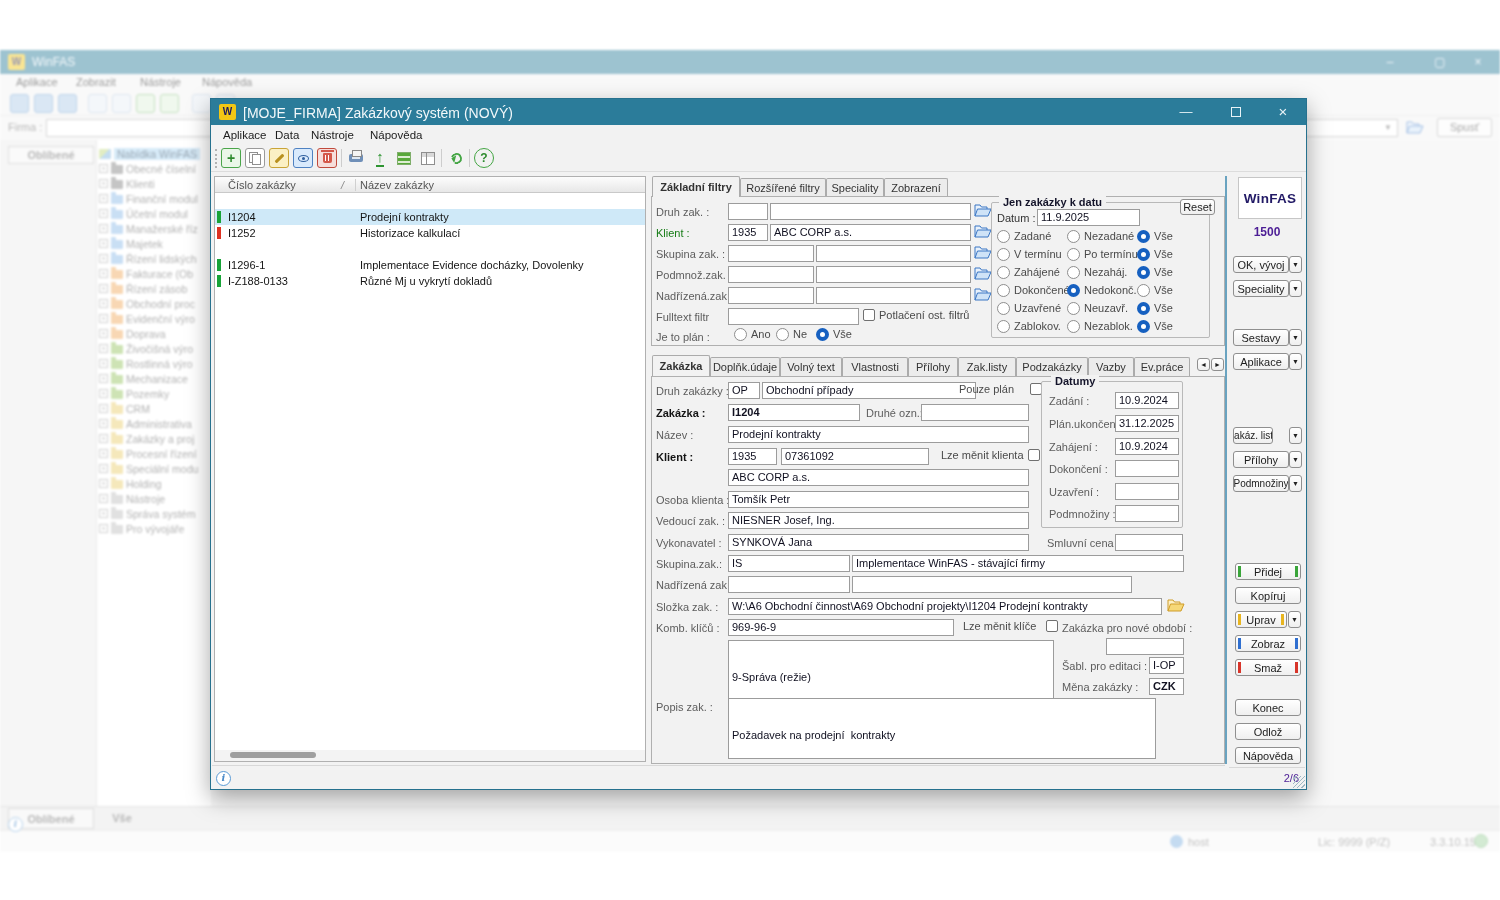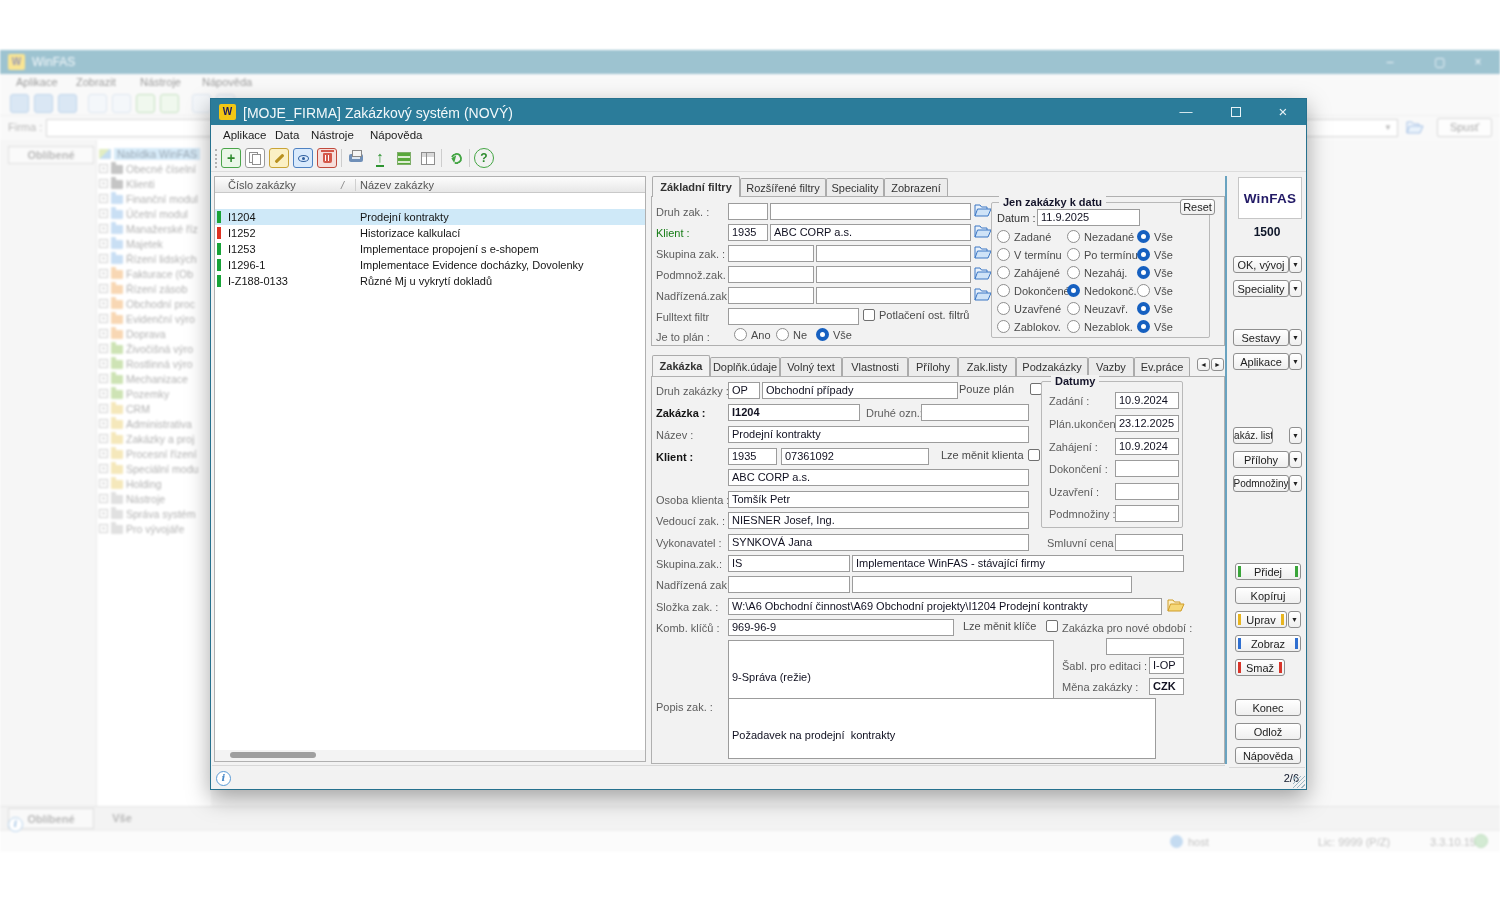--- a/index.html
+++ b/index.html
@@ -96,37 +96,37 @@
   .tab.active{background:#f2f2f2;font-weight:bold;z-index:2}
   .panel{position:absolute;background:#f2f2f2;border:1px solid #b0b0b0}
   .lbl{position:absolute;color:#5d5d5d;white-space:nowrap}
   .lbl.b{font-weight:bold;color:#141414}
   .lbl.green{color:#167c16}
   .fld{position:absolute;background:#fff;border:1px solid #9c9c9c;height:17px;font-size:11px;color:#101020;
     padding:0 3px;line-height:15px;white-space:pre;overflow:hidden}
   .fld.bold{font-weight:bold}
   .chk-item{position:absolute;display:flex;align-items:center;gap:4px;color:#4a4a4a;white-space:nowrap}
   .chk{width:12px;height:12px;background:#fff;border:1px solid #707070;border-radius:2px;flex:none}
-  .radio-item{position:absolute;display:flex;align-items:center;gap:4px;color:#4a4a4a;white-space:nowrap}
+  .radio-item{position:absolute;display:flex;gap:4px;color:#4a4a4a;white-space:nowrap}
   .rdot{width:13px;height:13px;border:1px solid #8e8e8e;border-radius:50%;background:#fff;flex:none}
   .rdot.on{border:4px solid #1660c0}
   .groupbox{position:absolute;border:1px solid #b9b9b9;border-radius:2px}
   .legend{position:absolute;font-weight:bold;color:#14142a;background:#f2f2f2;padding:0 4px;white-space:nowrap}
   .btn{position:absolute;background:linear-gradient(#ffffff,#efefef);border:1px solid #8f8f8f;border-radius:3px;
     display:flex;align-items:center;justify-content:center;color:#1c1c1c;white-space:nowrap;overflow:hidden}
   .drop{font-size:7px;color:#222}
   .mbox{position:absolute;background:#fff;border:1px solid #9c9c9c;overflow:hidden;padding:1px 3px;line-height:14px;color:#101020;white-space:pre}
   .folder-ico{position:absolute}
   .vline{position:absolute;width:2px;background:#69a3c0}
   .hline{position:absolute;height:1px;background:#d8d8d8}
   .info-ico{position:absolute;width:15px;height:15px;border:1.5px solid #5b9bd5;border-radius:50%;
     color:#4a8ac8;text-align:center;line-height:12px;font-family:"DejaVu Serif",serif;font-style:italic;font-weight:bold;font-size:10px;background:#fff}
   .logo{position:absolute;background:#fff;border:1px solid #c6c6c6;display:flex;align-items:center;justify-content:center;
     color:#221a66;font-weight:bold;font-size:13.5px;letter-spacing:.3px}
-  .count{position:absolute;color:#0f172a;font-size:11px;text-align:right}
+  .count{position:absolute;color:#4c1d95;font-size:11px;text-align:right}
   .act::before{content:"";position:absolute;left:2px;top:2px;bottom:2px;width:3px}
   .act::after{content:"";position:absolute;right:2px;top:2px;bottom:2px;width:3px}
   .act.g::before,.act.g::after{background:#3aa53a}
   .act.y::before,.act.y::after{background:#e8b520}
   .act.bl::before,.act.bl::after{background:#2f6fd0}
   .act.r::before,.act.r::after{background:#d8352a}
   .gripper{position:absolute;width:12px;height:12px;
     background:repeating-linear-gradient(135deg,transparent 0 2px,#9fb7c4 2px 3px)}
 </style>
 </head>
@@ -379,25 +379,20 @@
       </div>
       <div class="lrow sel" style="top:32px">
         <i class="mk" style="background-color: rgb(24, 163, 56);"></i>
         <span class="cid">I1204</span>
         <span class="cname">Prodejní kontrakty</span>
       </div>
       <div class="lrow" style="top:48px">
         <i class="mk" style="background-color: rgb(221, 50, 34);"></i>
         <span class="cid">I1252</span>
         <span class="cname">Historizace kalkulací</span>
-      </div>
-      <div class="lrow" style="top:64px">
-        <i class="mk" style="background-color: rgb(24, 163, 56);"></i>
-        <span class="cid">I1253</span>
-        <span class="cname">Implementace propojení s e-shopem</span>
       </div>
       <div class="lrow" style="top:80px">
         <i class="mk" style="background-color: rgb(24, 163, 56);"></i>
         <span class="cid">I1296-1</span>
         <span class="cname">Implementace Evidence docházky, Dovolenky</span>
       </div>
       <div class="lrow" style="top:96px">
         <i class="mk" style="background-color: rgb(24, 163, 56);"></i>
         <span class="cid">I-Z188-0133</span>
         <span class="cname">Různé Mj u vykrytí dokladů</span>
@@ -555,21 +550,21 @@
     <span class="tab" style="left:805px;top:258px;width:72px;height:19px;line-height:18px">Podzakázky</span>
     <span class="tab" style="left:877px;top:258px;width:46px;height:19px;line-height:18px">Vazby</span>
     <span class="tab" style="left:923px;top:258px;width:56px;height:19px;line-height:18px">Ev.práce</span>
     <span class="btn" style="left:986px;top:259px;width:13px;height:13px;font-size:7px">◄</span>
     <span class="btn" style="left:1000px;top:259px;width:13px;height:13px;font-size:7px">►</span>
 
     <div class="panel" style="left:440px;top:277px;width:574px;height:388px"></div>
 
     <span class="lbl" style="left:445px;top:286px">Druh zakázky :</span>
     <span class="fld" style="left:517px;top:283px;width:32px">OP</span>
-    <span class="fld" style="left:551px;top:283px;width:196px">Obchodní případy</span>
+    <span class="fld" style="left:551px;top:283px;width:214px">Obchodní případy</span>
     <span class="chk-item" style="left:748px;top:284px">
         <span>Pouze plán</span>
         <span class="chk" style="margin-left:12px"></span>
       </span>
 
     <span class="lbl b" style="left:445px;top:308px">Zakázka :</span>
     <span class="fld bold" style="left:517px;top:305px;width:132px">I1204</span>
     <span class="lbl" style="left:655px;top:308px">Druhé ozn.:</span>
     <span class="fld" style="left:710px;top:305px;width:108px"></span>
 
@@ -631,21 +626,21 @@
     <div class="mbox" style="left:517px;top:599px;width:428px;height:61px">
       <div>Požadavek na prodejní  kontrakty</div>
       
     </div>
 
     <div class="groupbox" style="left:830px;top:282px;width:142px;height:147px"></div>
     <span class="legend" style="left:840px;top:276px">Datumy</span>
     <span class="lbl" style="left:838px;top:296px">Zadání :</span>
     <span class="fld" style="left:904px;top:293px;width:64px">10.9.2024</span>
     <span class="lbl" style="left:838px;top:319px">Plán.ukončení:</span>
-    <span class="fld" style="left:904px;top:316px;width:64px">23.12.2025</span>
+    <span class="fld" style="left:904px;top:316px;width:64px">31.12.2025</span>
     <span class="lbl" style="left:838px;top:342px">Zahájení :</span>
     <span class="fld" style="left:904px;top:339px;width:64px">10.9.2024</span>
     <span class="lbl" style="left:838px;top:364px">Dokončení :</span>
     <span class="fld" style="left:904px;top:361px;width:64px"></span>
     <span class="lbl" style="left:838px;top:387px">Uzavření :</span>
     <span class="fld" style="left:904px;top:384px;width:64px"></span>
     <span class="lbl" style="left:838px;top:409px">Podmnožiny :</span>
     <span class="fld" style="left:904px;top:406px;width:64px"></span>
 
     <div class="vline" style="left:1014px;top:77px;height:588px"></div>
@@ -681,21 +676,21 @@
         <span class="drop">▼</span>
       </span>
 
     <span class="btn act g" style="left:1024px;top:464px;width:66px;height:17px">Přidej</span>
     <span class="btn" style="left:1024px;top:488px;width:66px;height:17px">Kopíruj</span>
     <span class="btn act y" style="left:1024px;top:512px;width:52px;height:17px">Uprav</span>
     <span class="btn" style="left:1077px;top:512px;width:13px;height:17px">
         <span class="drop">▼</span>
       </span>
     <span class="btn act bl" style="left:1024px;top:536px;width:66px;height:17px">Zobraz</span>
-    <span class="btn act r" style="left:1024px;top:560px;width:50px;height:17px">Smaž</span>
+    <span class="btn act r" style="left:1024px;top:560px;width:66px;height:17px">Smaž</span>
     <span class="btn" style="left:1024px;top:600px;width:66px;height:17px">Konec</span>
     <span class="btn" style="left:1024px;top:624px;width:66px;height:17px">Odlož</span>
     <span class="btn" style="left:1024px;top:648px;width:66px;height:17px">Nápověda</span>
 
     <div class="hline" style="left:1px;top:666px;width:1013px"></div>
     <span class="info-ico" style="left:5px;top:672px">i</span>
     <div class="hline" style="left:1018px;top:668px;width:76px"></div>
     <span class="count" style="left:1040px;top:673px;width:48px">2/6</span>
     <span class="gripper" style="left:1082px;top:677px"></span>
   </div>

